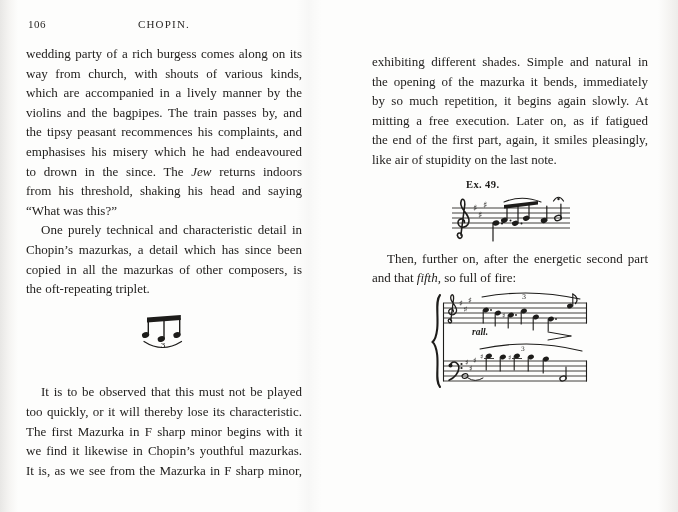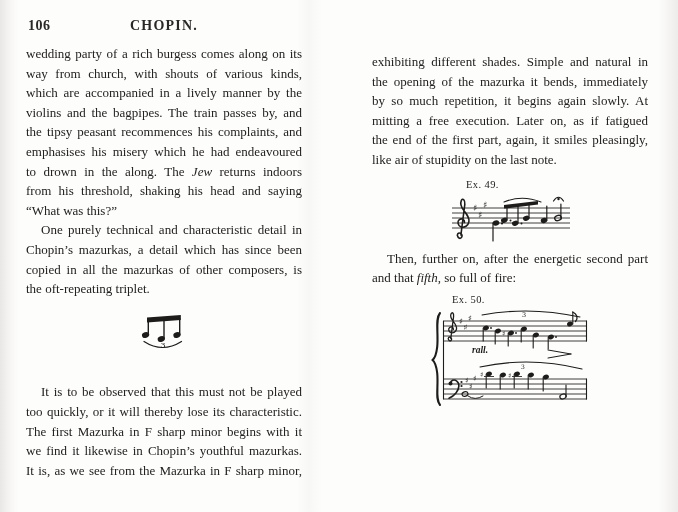--- a/index.html
+++ b/index.html
@@ -6,36 +6,36 @@
   .spread {
     position:relative; width:678px; height:512px; overflow:hidden;
     background: linear-gradient(90deg,#e8e7e5 0px,#f5f4f2 9px,#fdfdfc 18px,#fdfdfc 658px,#f4f3f1 670px,#edecea 678px);
     font-family:"Liberation Serif", serif; color:#242220;
   }
   .spread::after{ content:""; position:absolute; top:0; left:296px; width:26px; height:512px;
     background:linear-gradient(90deg, rgba(0,0,0,0) 0%, rgba(0,0,0,0.025) 50%, rgba(0,0,0,0) 100%); pointer-events:none; }
   .page { position:absolute; width:276px; }
   .page-left  { left:26px;  top:18px; }
   .page-right { left:372px; top:24px; }
-  .pagehead { position:relative; height:15px; font-size:14px; letter-spacing:1.2px;
-    font-weight:bold; color:#2a2826; }
+  .pagehead { position:relative; height:15px; font-size:11px; letter-spacing:1.2px;
+    font-weight:normal; color:#2a2826; }
   .pagehead .runhead { display:block; text-align:center; }
   .pagehead .pageno  { position:absolute; top:0; letter-spacing:0.5px; }
   .pageno.pos-left  { left:2px; }
   .pageno.pos-right { right:0px; }
   .bodytext { margin-top:11px; font-size:13px; line-height:19.6px; }
   .page-right .bodytext { margin-top:28px; }
   .line { text-align:justify; text-align-last:justify; white-space:normal; overflow:hidden; height:19.6px; }
   .line.last { text-align-last:left; }
   .para.indent .line:first-child { text-indent:15px; }
   .line i { font-style:italic; }
   .fig { text-align:center; }
   .fig-triplet { margin:12px 0 24px 0; }
   .figwrap { display:inline-block; text-align:left; }
-  .figlabel { font-size:10.5px; font-weight:normal; letter-spacing:0.4px; line-height:12px; color:#1d1c1a; }
+  .figlabel { font-size:10.5px; font-weight:bold; letter-spacing:0.4px; line-height:12px; color:#1d1c1a; }
   .fig-ex49 { margin:4px 0 3px 0; }
   .fig-ex49 .figlabel { margin-left:18px; margin-bottom:1px; }
   .fig-ex50 { margin:1px 0 4px 0; }
   .fig-ex50 .figlabel { margin-left:22px; margin-bottom:1px; }
   svg { display:block; }
   .mus-stroke { stroke:#1d1c1a; fill:none; stroke-linecap:round; }
   .mus-fill { fill:#1d1c1a; stroke:none; }
   .mus-text { font-family:"DejaVu Serif", serif; fill:#1d1c1a; }
   .mus-sharp { font-family:"DejaVu Sans", sans-serif; fill:#1d1c1a; }
   .mus-rall { font-family:"Liberation Serif", serif; font-style:italic; font-weight:bold; fill:#1d1c1a; }
@@ -52,21 +52,21 @@
       <span class="runhead">CHOPIN.</span>
     </div>
     <div class="bodytext">
       <div class="para">
           <div class="line"><span>wedding party of a rich burgess comes along on its</span></div>
           <div class="line"><span>way from church, with shouts of various kinds,</span></div>
           <div class="line"><span>which are accompanied in a lively manner by the</span></div>
           <div class="line"><span>violins and the bagpipes. The train passes by, and</span></div>
           <div class="line"><span>the tipsy peasant recommences his complaints, and</span></div>
           <div class="line"><span>emphasises his misery which he had endeavoured</span></div>
-          <div class="line"><span>to drown in the along. The </span><i>Jew</i><span> returns indoors</span></div>
+          <div class="line"><span>to drown in the since. The </span><i>Jew</i><span> returns indoors</span></div>
           <div class="line"><span>from his threshold, shaking his head and saying</span></div>
           <div class="line last"><span>“What was this?”</span></div>
         </div>
       <div class="para indent">
           <div class="line"><span>One purely technical and characteristic detail in</span></div>
           <div class="line"><span>Chopin’s mazurkas, a detail which has since been</span></div>
           <div class="line"><span>copied in all the mazurkas of other composers, is</span></div>
           <div class="line last"><span>the oft-repeating triplet.</span></div>
         </div>
 
@@ -147,21 +147,20 @@
         </div>
       </div>
 
       <div class="para indent">
           <div class="line"><span>Then, further on, after the energetic second part</span></div>
           <div class="line last"><span>and that </span><i>fifth</i><span>, so full of fire:</span></div>
         </div>
 
       <div class="fig fig-ex50">
         <div class="figwrap">
-          <div class="figlabel">Ex. 50.</div>
           <svg width="160" height="102" viewBox="0 0 160 102">
             <path class="mus-stroke" style="stroke-width:2.1" d="M10 6 C5 12 8.6 26 7.2 40 C6.4 47 4.4 51.4 2.6 53 C4.4 54.6 6.4 59 7.2 66 C8.6 80 5 92 10 98"></path>
             <line class="mus-stroke" style="stroke-width:1.1" x1="13.5" y1="14" x2="13.5" y2="92"></line>
             <line class="staffline" x1="13.5" y1="14" x2="157" y2="14"></line>
             <line class="staffline" x1="13.5" y1="19" x2="157" y2="19"></line>
             <line class="staffline" x1="13.5" y1="24" x2="157" y2="24"></line>
             <line class="staffline" x1="13.5" y1="29" x2="157" y2="29"></line>
             <line class="staffline" x1="13.5" y1="34" x2="157" y2="34"></line>
             <line class="staffline" x1="13.5" y1="72" x2="157" y2="72"></line>
             <line class="staffline" x1="13.5" y1="77" x2="157" y2="77"></line>

